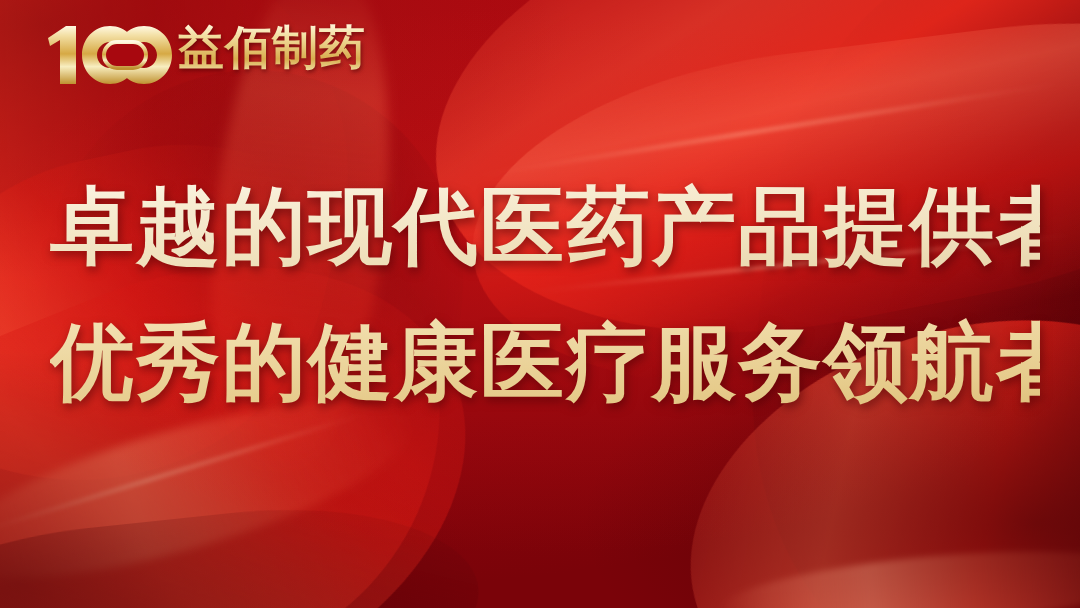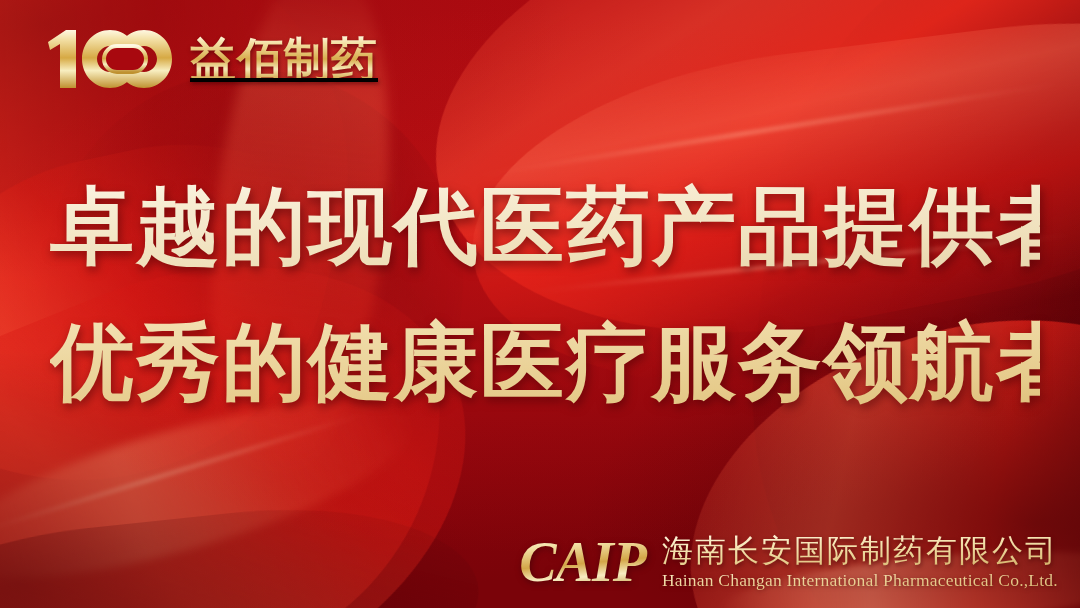--- a/index.html
+++ b/index.html
@@ -123,24 +123,22 @@
     filter: blur(2px);
     background: linear-gradient(90deg, rgba(255,160,130,0) 0%, rgba(255,175,145,0.75) 45%, rgba(255,150,120,0) 100%);
   }
 
   
   .logo {
     position: absolute;
     left: 46px;
     top: 24px;
     display: flex;
-    align-items: center;
-    gap: 16px;
+    gap: 4px;
     height: 70px;
-    text-decoration: underline;
   }
   .logo-mark {
     display: block;
   }
   .logo-word {
     font-size: 46px;
     font-weight: 700;
     letter-spacing: 1px;
     line-height: 1;
     background: linear-gradient(180deg, #fff6da 0%, #f2dd9e 18%, #d8ad4e 50%, #f6e8b6 72%, #c9962f 100%);
@@ -286,21 +284,14 @@
       <rect x="58" y="18" width="42" height="26" rx="13" fill="none" stroke="url(#goldGrad)" stroke-width="4"></rect>
     </svg>
     <span class="logo-word">益佰制药</span>
   </div>
 
   <div class="headline">
     <div class="hl-row hl-1">卓越的现代医药产品提供者，</div>
     <div class="hl-row hl-2">优秀的健康医疗服务领航者。</div>
   </div>
 
-  <div class="brand">
-    <span class="brand-caip">CAIP</span>
-    <div class="brand-names">
-      <span class="brand-cn">海南长安国际制药有限公司</span>
-      <span class="brand-en">Hainan Changan International Pharmaceutical Co.,Ltd.</span>
-    </div>
-  </div>
 
 </div>
 
 </body></html>

